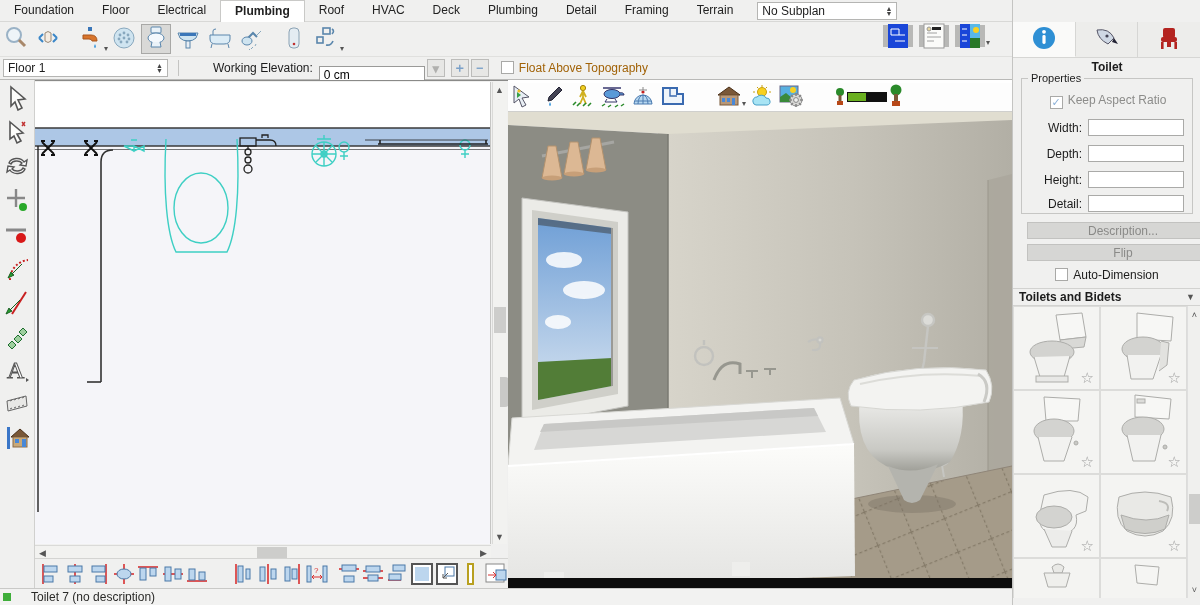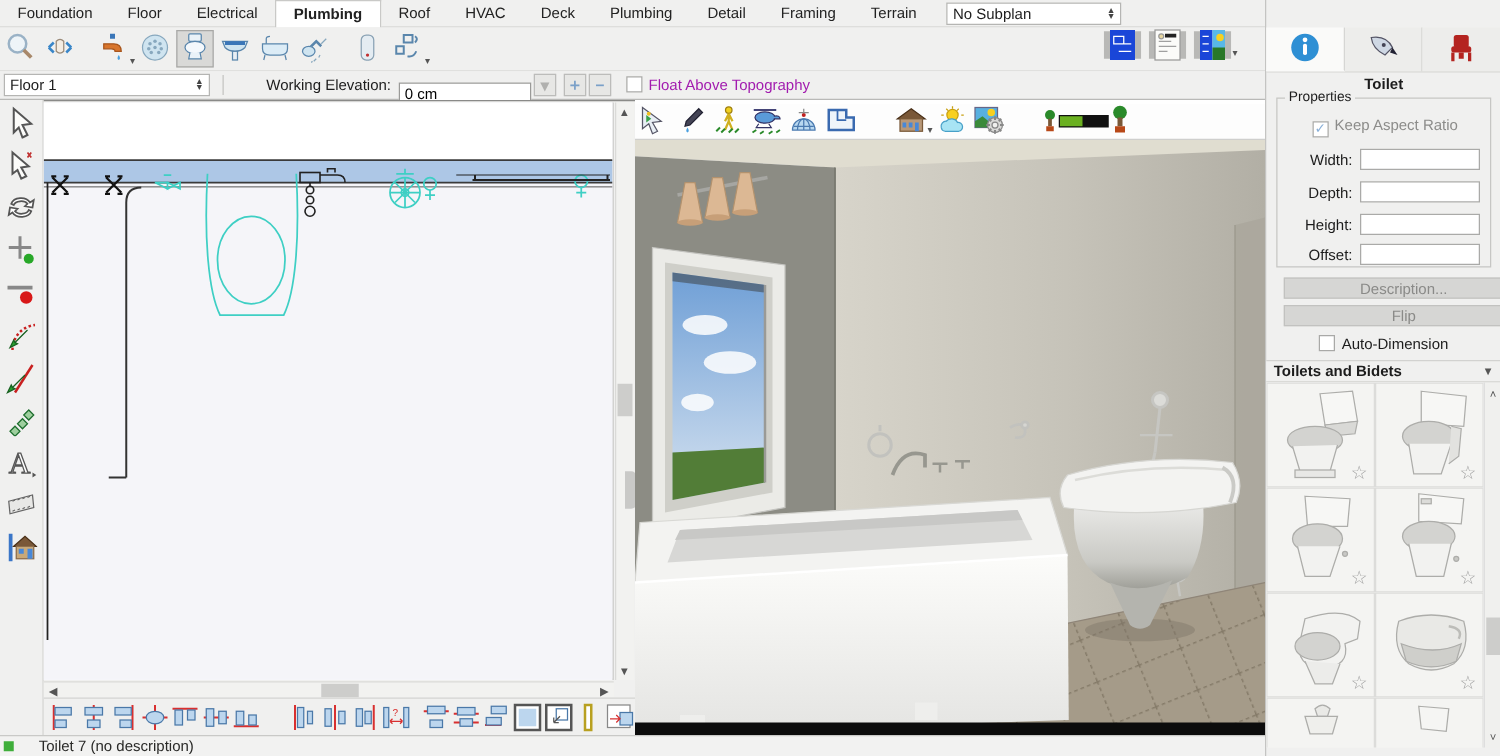--- a/index.html
+++ b/index.html
@@ -26,21 +26,21 @@
   
   .settings { position:absolute; left:0; top:57px; width:1012px; height:23px; background:#f0f0ef; border-bottom:1px solid #b9b9b7; display:flex; align-items:center; }
   .floor-select { margin-left:3px; width:165px; height:18px; background:#fff; border:1px solid #b5b5b3; display:flex; align-items:center; justify-content:space-between; padding:0 4px; }
   .vr { width:1px; height:16px; background:#c4c4c2; margin:0 10px; }
   .elev-label { margin-left:24px; }
   .elev-input { width:106px; height:18px; border:1px solid #9a9a98; background:#fff; padding:0 4px; font-family:"Liberation Sans",sans-serif; font-size:12px; }
   .mini-btn { width:18px; height:18px; border:1px solid #bcbcba; background:#e7e7e5; color:#7aa0c8; font-weight:bold; display:flex; align-items:center; justify-content:center; margin-left:2px; font-size:13px; }
   .mini-btn.dis { color:#b0b0ae; }
   .chk { width:13px; height:13px; border:1px solid #a9a9a7; background:#fff; display:inline-block; margin-right:5px; vertical-align:-2px; }
   .chk.checked { color:#8ab0d8; font-size:11px; line-height:11px; text-align:center; }
-  .muted { color:#a21caf; }
+  .muted { color:#a16207; }
 
   
   .lefttools { position:absolute; left:0; top:80px; width:35px; height:508px; background:#f0f0ef; border-right:1px solid #d0d0ce; display:flex; flex-direction:column; align-items:center; padding-top:2px; }
   .ltbtn { width:30px; height:34px; display:flex; align-items:center; justify-content:center; }
 
   
   .planwrap { position:absolute; left:35px; top:80px; width:473px; height:478px; background:#f0f0ef; border-top:1px solid #8a8a88; }
   .plan-canvas { position:absolute; left:0; top:1px; width:456px; height:462px; background:#f6f6fa; border-right:1px solid #c6c6c4; }
   .vscroll { position:absolute; right:1px; top:1px; width:15px; height:462px; background:#f2f2f0; border-left:1px solid #dadad8; }
   .hscroll { position:absolute; left:0; top:464px; width:456px; height:14px; background:#f2f2f0; border-top:1px solid #dadad8; }
@@ -675,21 +675,21 @@
       </div>
       <div class="field-row" style="top:66px">
         <span class="field-label">Depth:</span>
         <input class="field-input" value="" style="">
       </div>
       <div class="field-row" style="top:92px">
         <span class="field-label">Height:</span>
         <input class="field-input" value="" style="">
       </div>
       <div class="field-row" style="top:116px">
-        <span class="field-label">Offset:</span>
+        <span class="field-label">Detail:</span>
         <input class="field-input" value="" style="">
       </div>
     </div>
 
     <div class="pbtn" style="top:222px">Description...</div>
     <div class="pbtn" style="top:244px">Flip</div>
 
     <label class="autodim">
       <span class="chk"></span><span>Auto-Dimension</span>
     </label>

